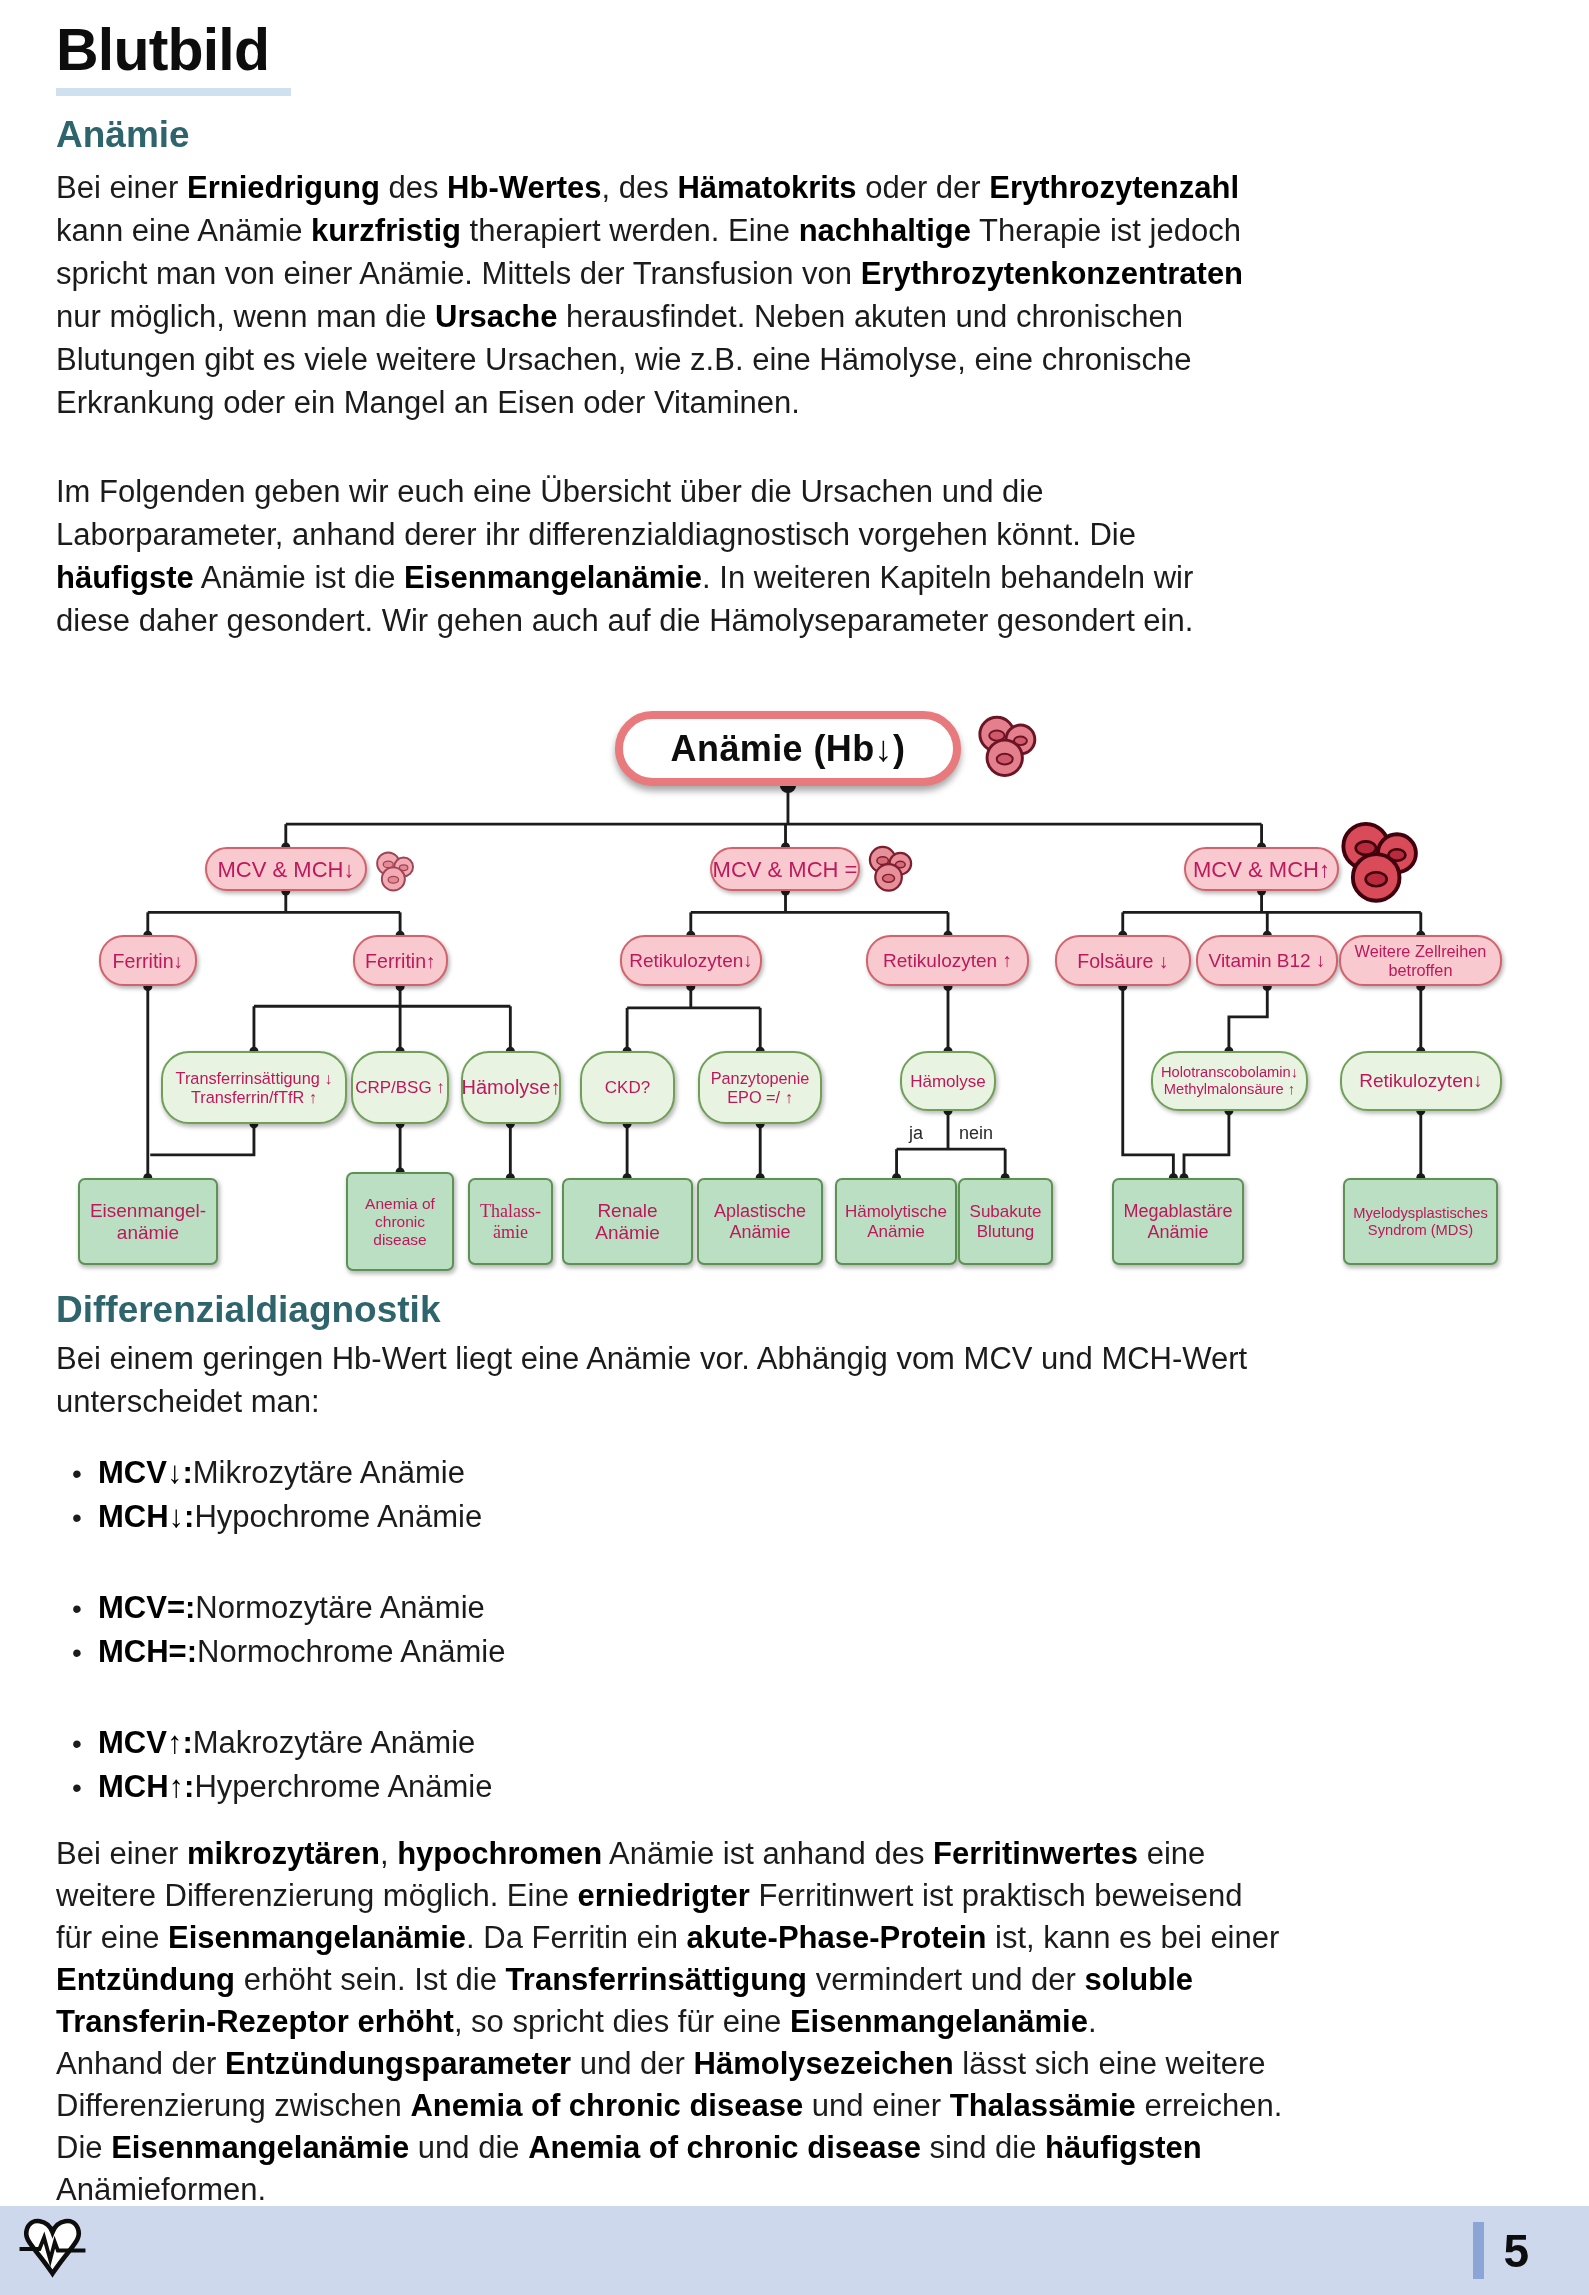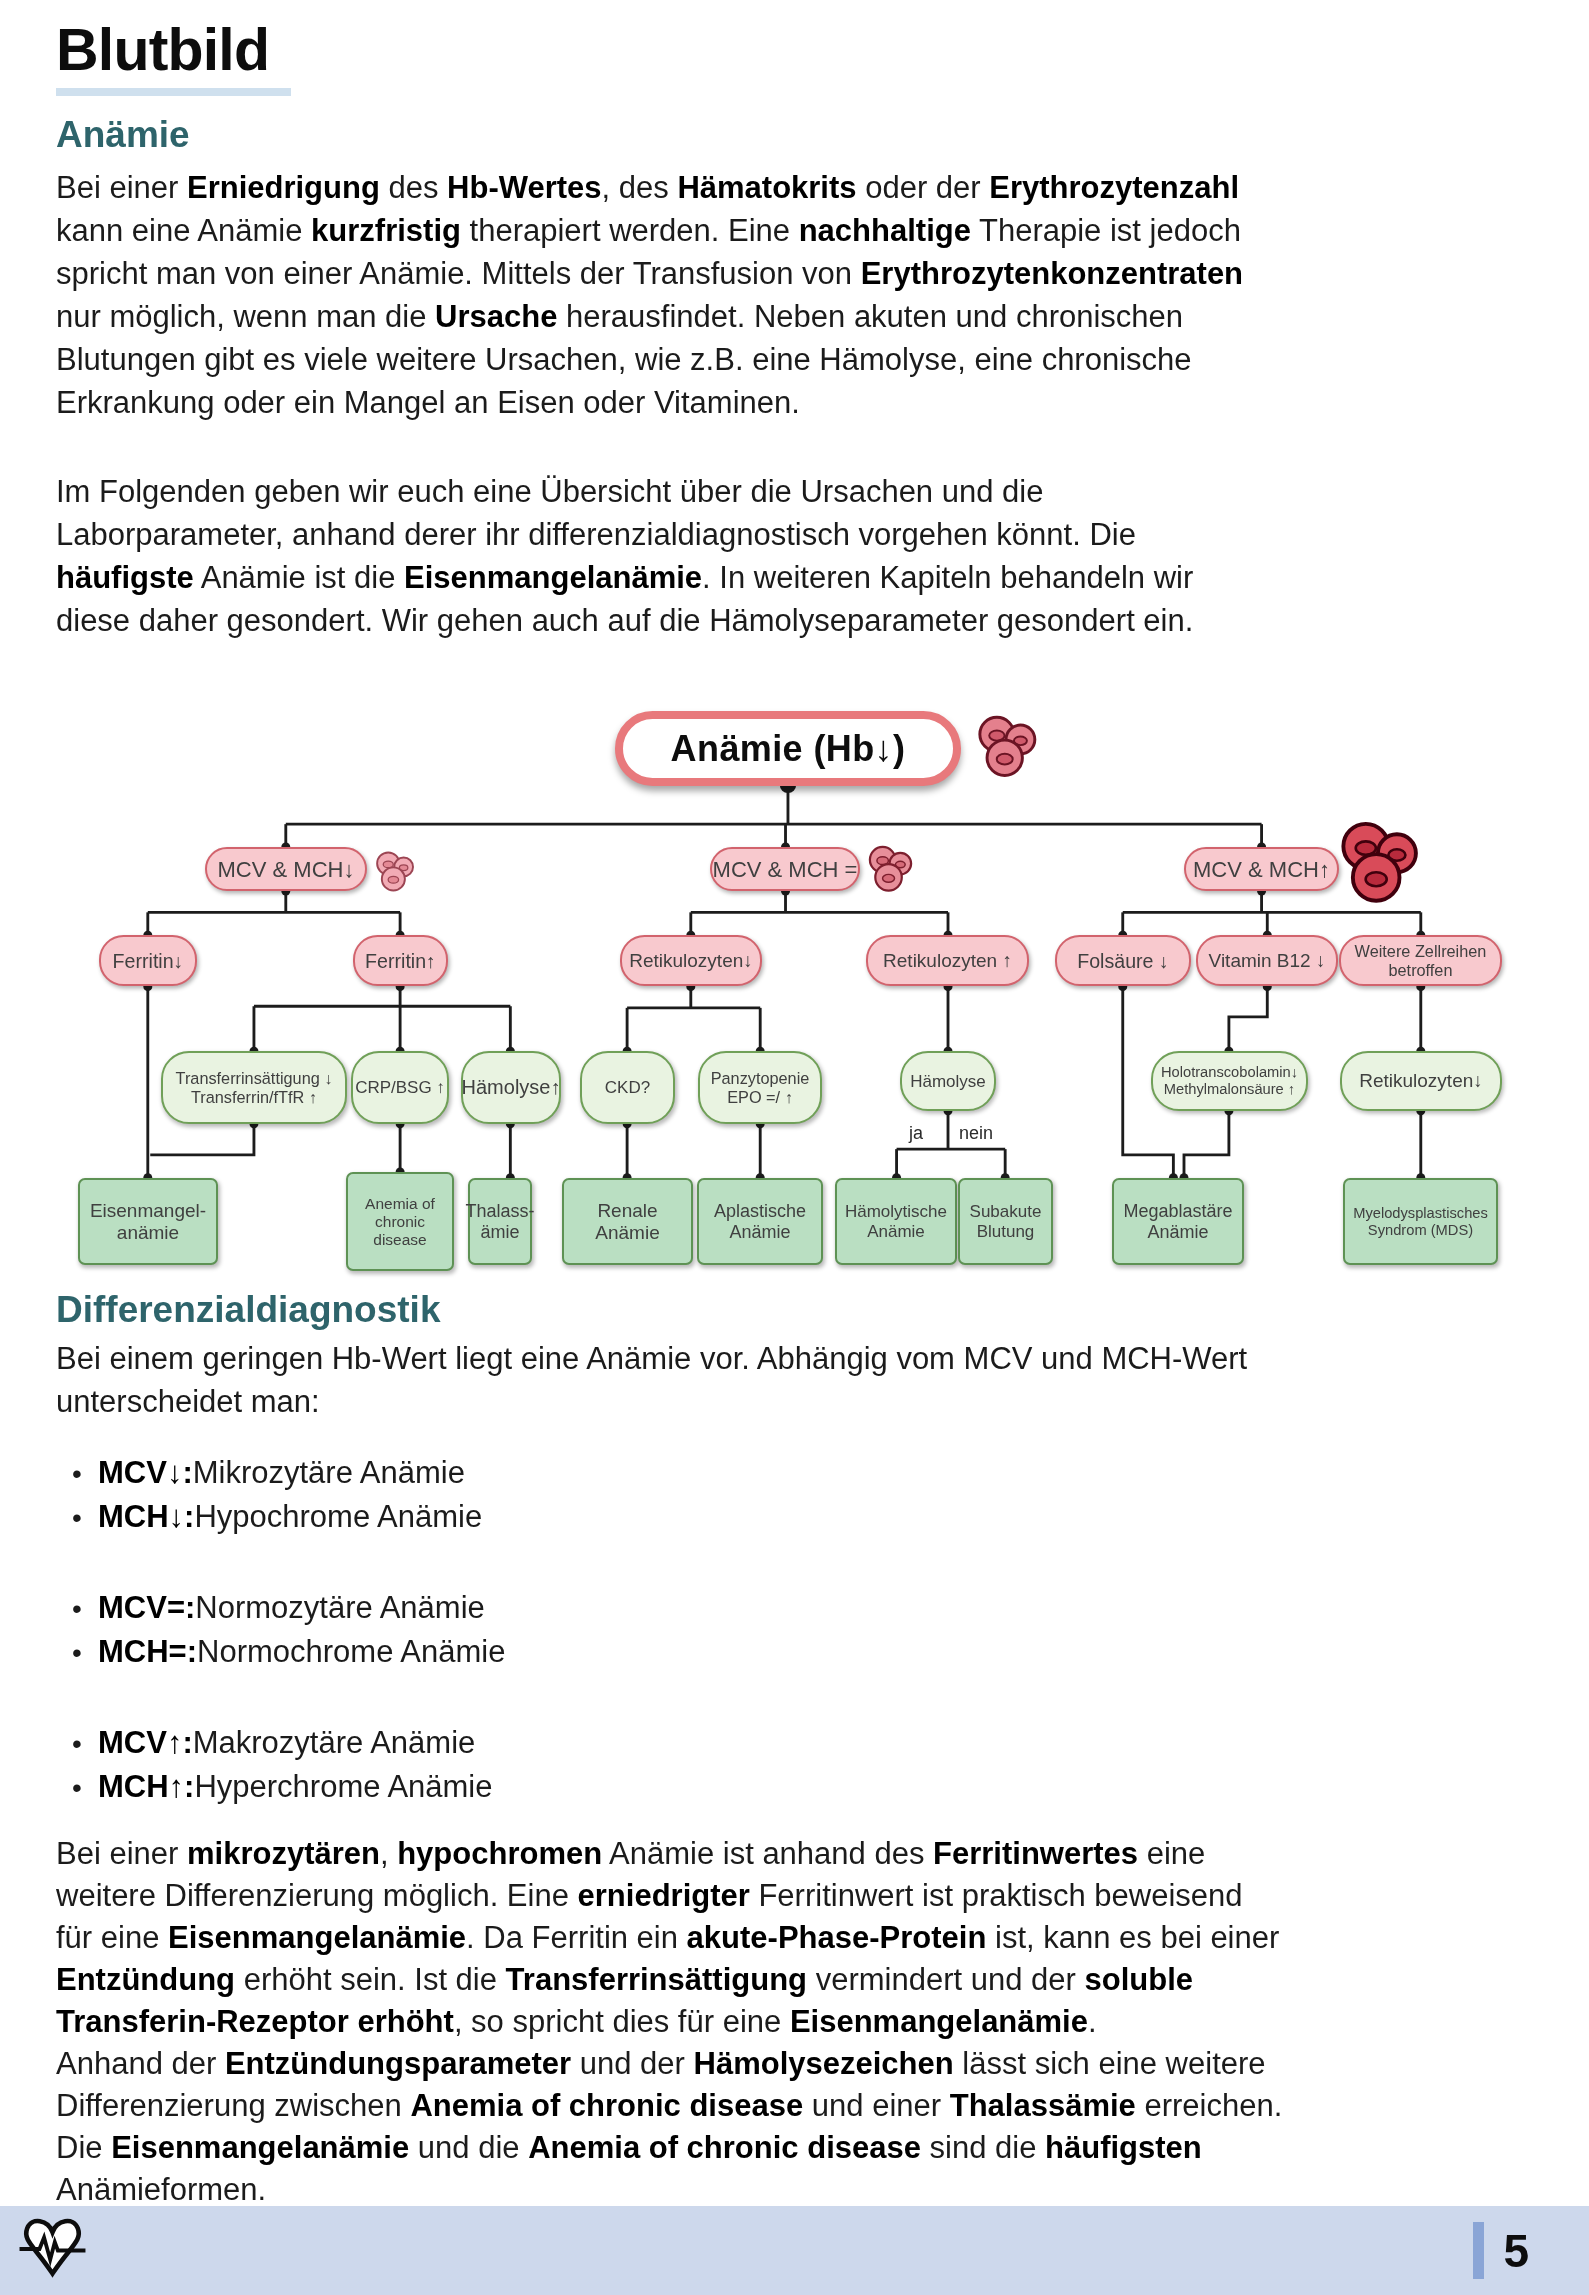--- a/index.html
+++ b/index.html
@@ -17,21 +17,21 @@
   .outro{margin-top:24.5px;line-height:42px;}
   .bullets{margin-top:28px;font-size:31px;}
   .bullet-row{display:flex;align-items:baseline;line-height:43px;white-space:nowrap;}
   .bullet-row.gap{margin-top:47px;}
   .bdot{width:42px;text-align:center;font-size:28px;flex:0 0 42px;}
   .bullet-row .b{margin-right:0;}
   
   .fc{position:relative;width:1589px;height:572px;margin-top:57px;}
   .fc-svg{position:absolute;left:0;top:0;z-index:1;}
   .fnode{position:absolute;display:flex;flex-direction:column;align-items:center;justify-content:center;
-         text-align:center;line-height:1.14;color:#404040;z-index:2;box-sizing:border-box;}
+         text-align:center;line-height:1.14;color:#be185d;z-index:2;box-sizing:border-box;}
   .root{background:#fff;border:8.2px solid var(--root_border);border-radius:44px;font-weight:700;color:#0d0d0d;
         box-shadow:0 4.9px 7.3px rgba(0,0,0,.35);letter-spacing:0.4px;}
   .pink{background:var(--pink_fill);border:2.4px solid var(--pink_border);border-radius:24.5px;
         box-shadow:1.6px 2.4px 4.1px rgba(0,0,0,.3);}
   .glight{background:var(--green_light_fill);border:2.4px solid var(--green_light_border);border-radius:28px;
         box-shadow:1.6px 2.4px 4.1px rgba(0,0,0,.28);}
   .green{background:var(--green_fill);border:2.4px solid var(--green_border);border-radius:7px;
         box-shadow:1.6px 2.4px 4.1px rgba(0,0,0,.28);}
   .blabel{position:absolute;font-size:18px;color:#2b2b2b;z-index:2;}
   .rbc{position:absolute;z-index:3;}
@@ -222,21 +222,21 @@
     </div>
     <div class="fnode green" style="left: 78px; top: 479px; width: 140px; height: 87px; font-size: 19px;">
       <div>Eisenmangel-</div>
       <div>anämie</div>
     </div>
     <div class="fnode green" style="left: 346px; top: 473px; width: 108px; height: 99px; font-size: 15.5px;">
       <div>Anemia of</div>
       <div>chronic</div>
       <div>disease</div>
     </div>
-    <div class="fnode green" style="left: 468px; top: 479px; width: 64px; height: 87px; font-size: 18px;">
+    <div class="fnode green" style="left: 468px; top: 479px; width: 85px; height: 87px; font-size: 18px; font-family: Liberation Serif, serif;">
       <div>Thalass-</div>
       <div>ämie</div>
     </div>
     <div class="fnode green" style="left: 562px; top: 479px; width: 131px; height: 87px; font-size: 19px;">
       <div>Renale</div>
       <div>Anämie</div>
     </div>
     <div class="fnode green" style="left: 697px; top: 479px; width: 126px; height: 87px; font-size: 18px;">
       <div>Aplastische</div>
       <div>Anämie</div>

